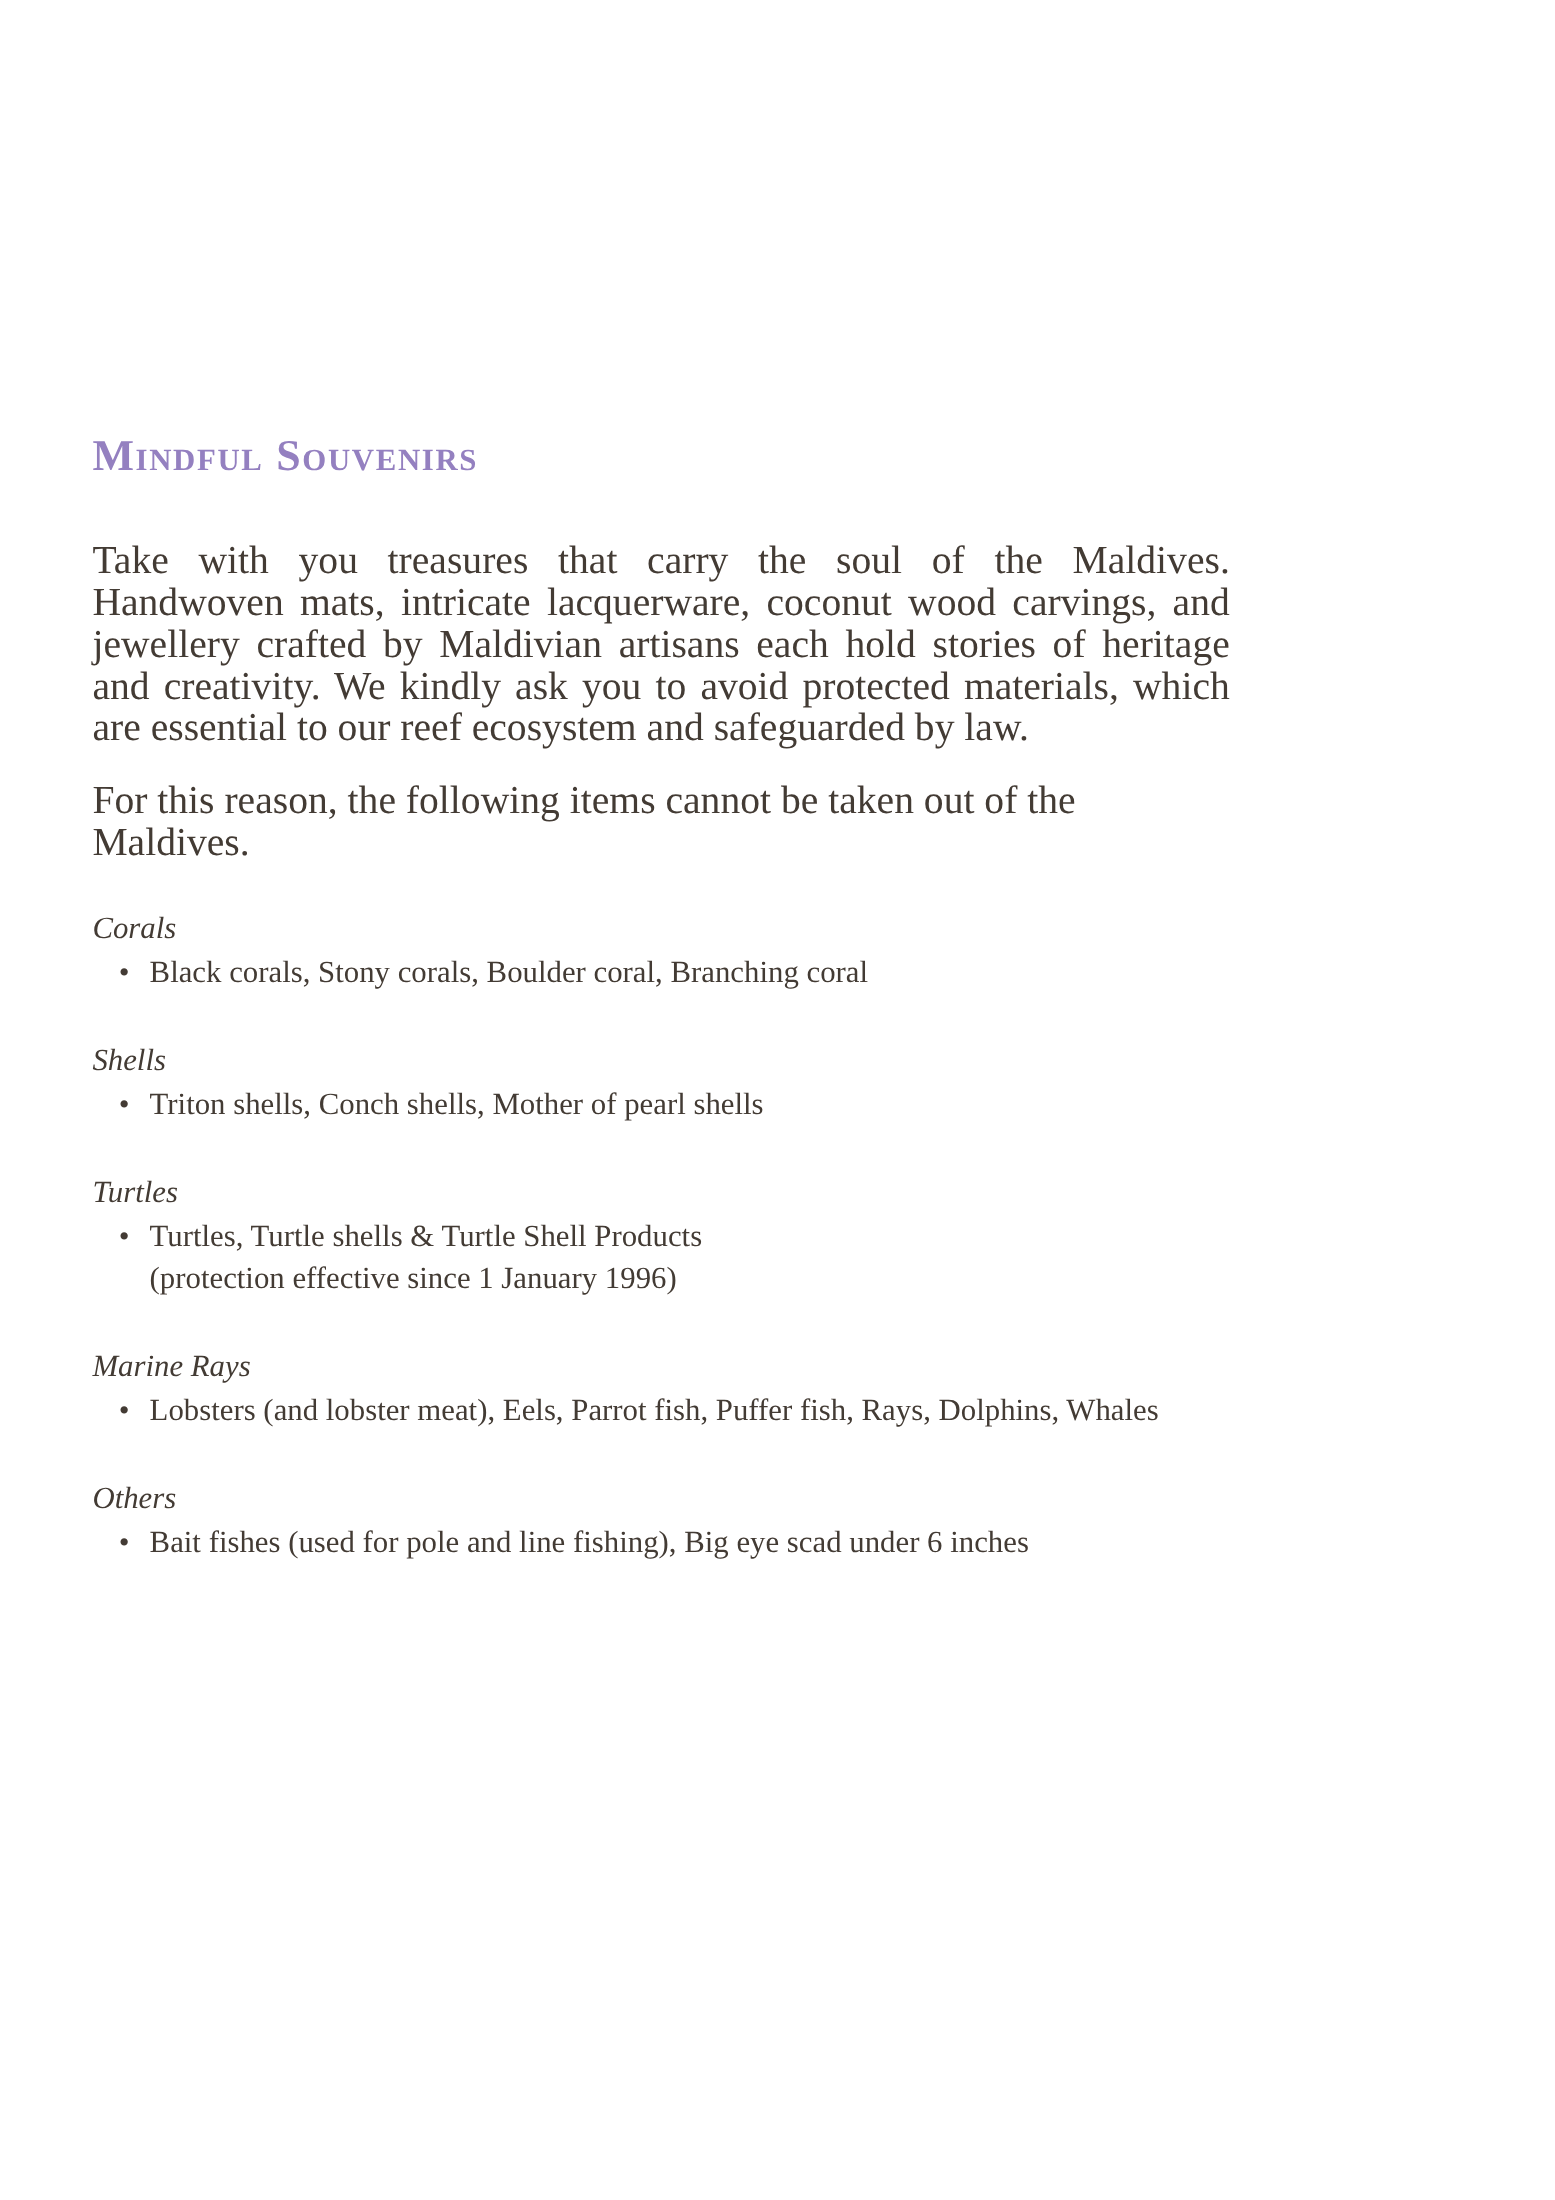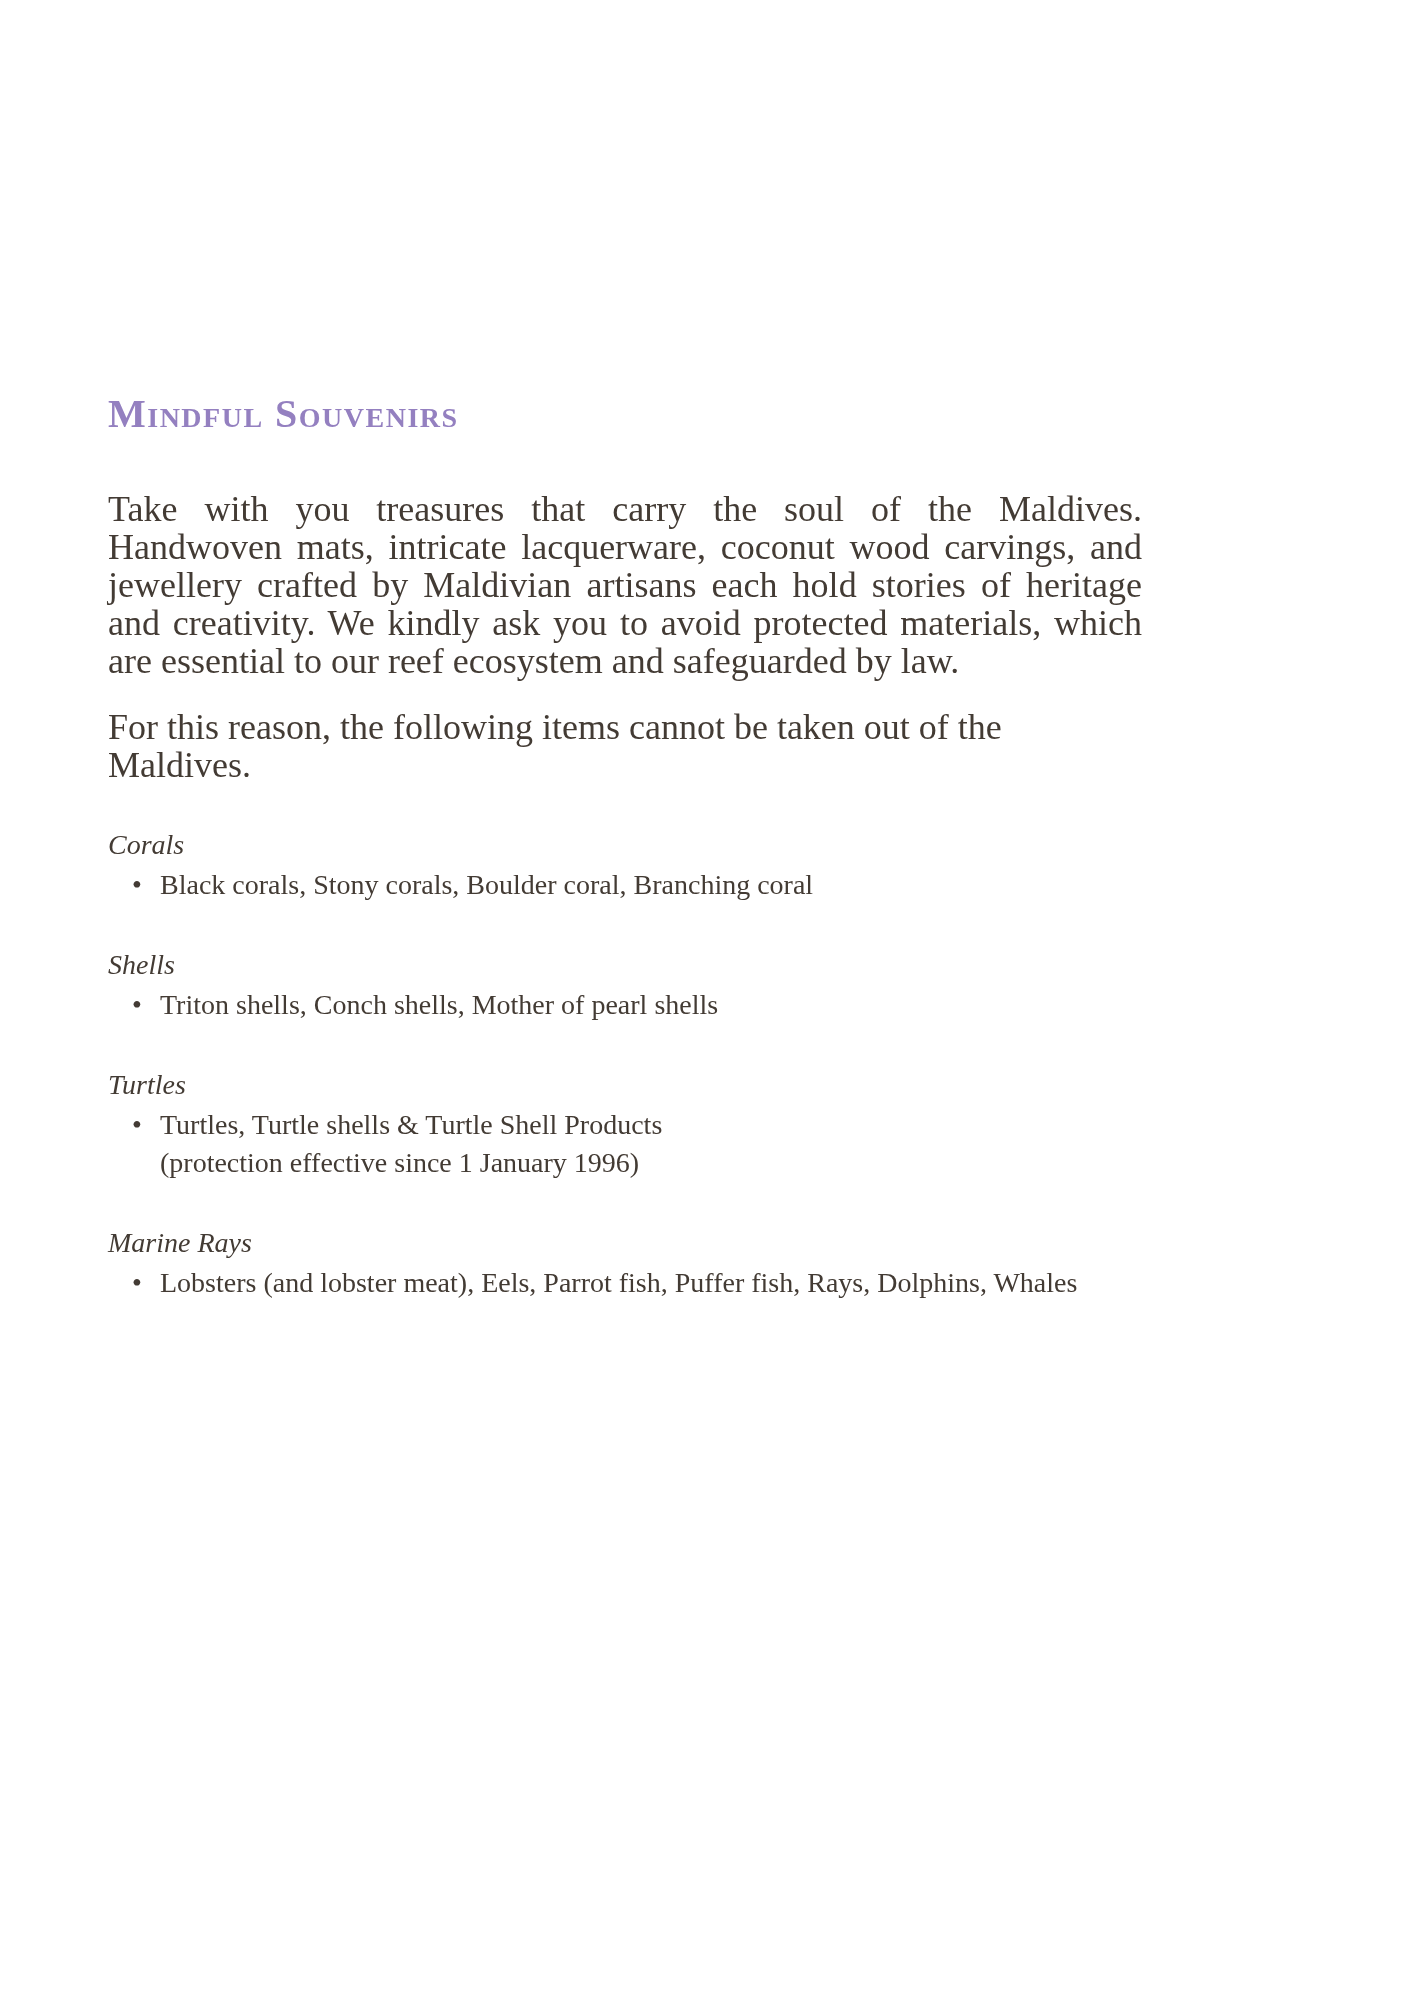--- a/index.html
+++ b/index.html
@@ -9,21 +9,21 @@
   }
   *{box-sizing:border-box;}
   html,body{margin:0;padding:0;background:#e8e8e8;}
   .page{
     width:1414px;height:2000px;
     background:var(--bg-color);
     position:relative;overflow:hidden;
     margin:0 auto;
   }
   .content{
-    margin-left:108px;width:1034px;padding-top:390px;
+    margin-left:84px;width:1034px;padding-top:390px;
     font-family:"Liberation Serif", serif;
     color:var(--text-color);
   }
   .title{
     font-family:"Liberation Serif", serif;
     font-variant:small-caps;
     font-weight:700;
     font-size:40px;line-height:48px;
     letter-spacing:1.5px;
     color:var(--title-color);
@@ -85,15 +85,23 @@
 
     <section class="group">
       <div class="heading">Marine Rays</div>
       <ul class="list">
         <li>
           <span class="line">Lobsters (and lobster meat), Eels, Parrot fish, Puffer fish, Rays, Dolphins, Whales</span>
         </li>
       </ul>
     </section>
 
+    <section class="group">
+      <div class="heading">Others</div>
+      <ul class="list">
+        <li>
+          <span class="line">Bait fishes (used for pole and line fishing), Big eye scad under 6 inches</span>
+        </li>
+      </ul>
+    </section>
 
   </div>
 </div>
 
 </body></html>

